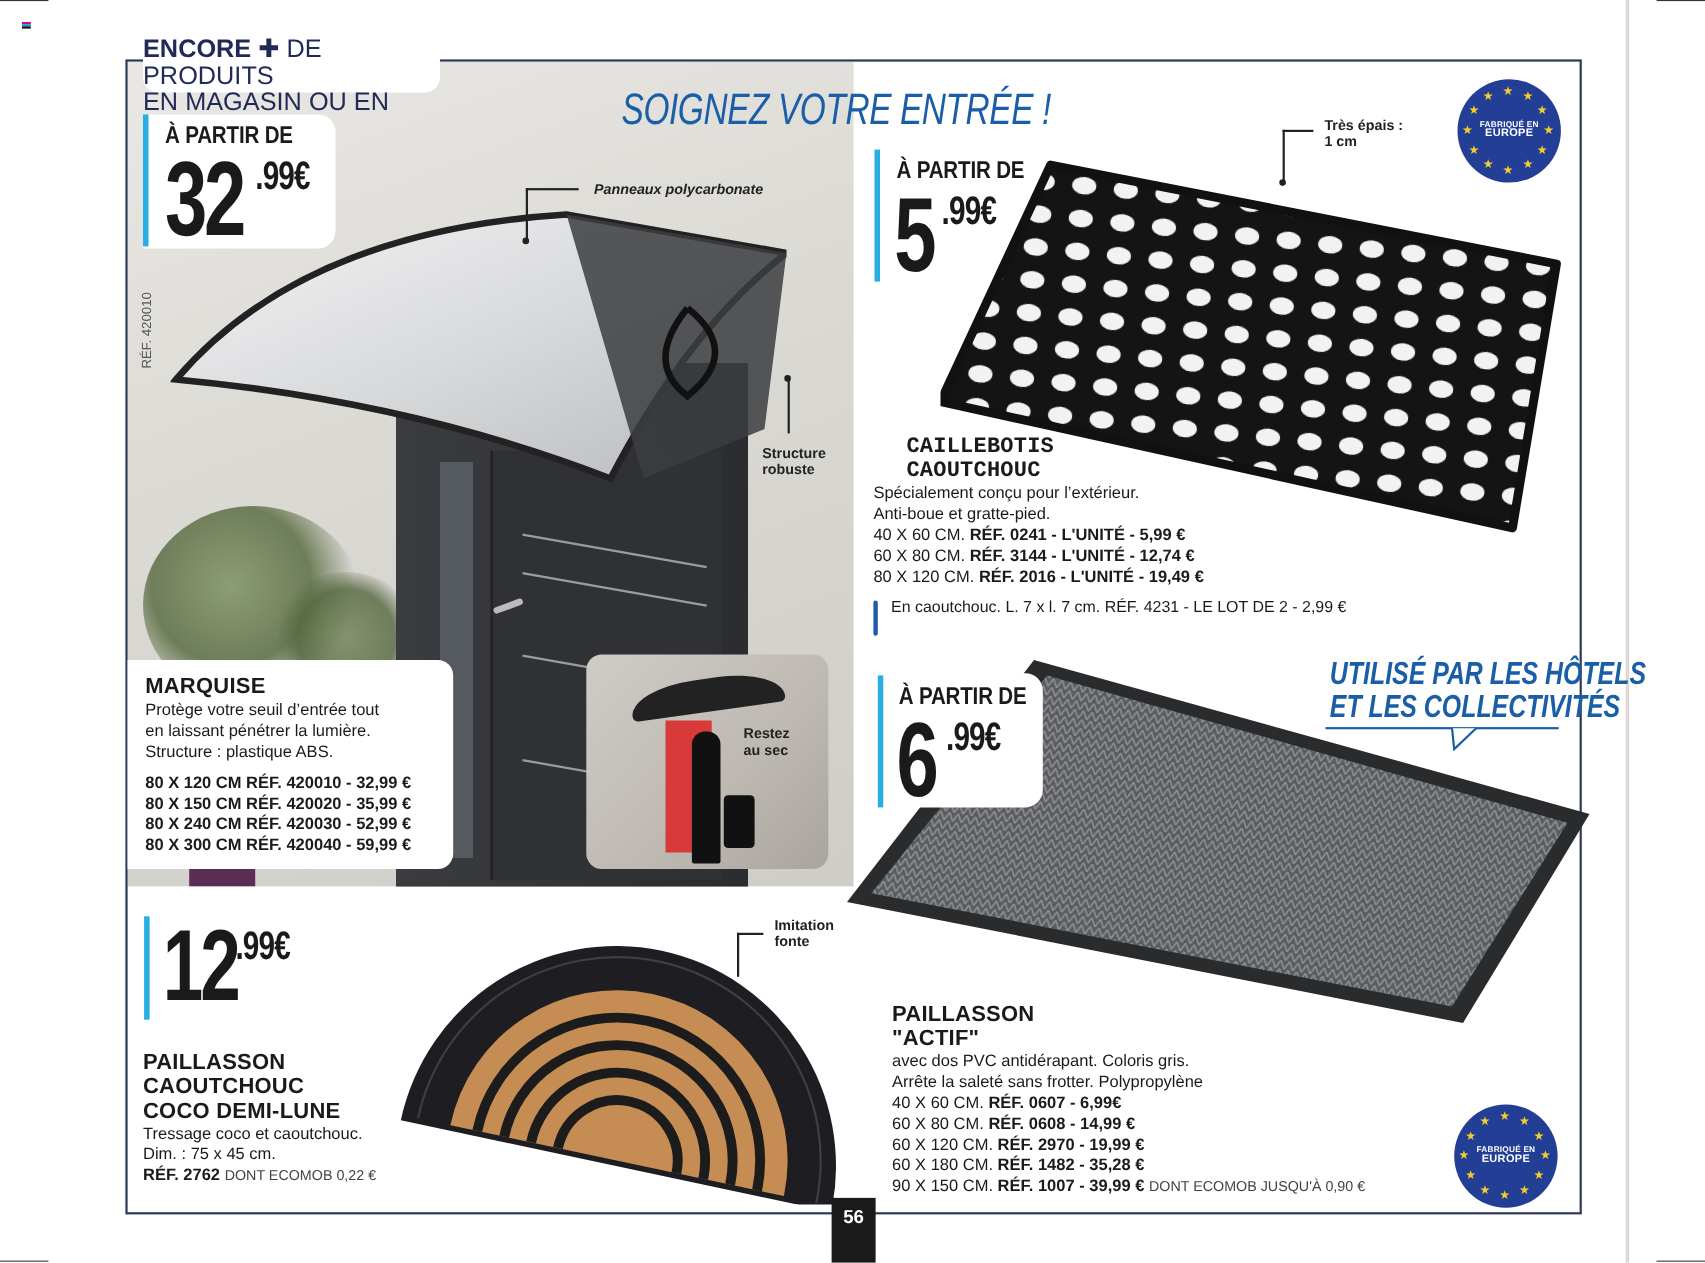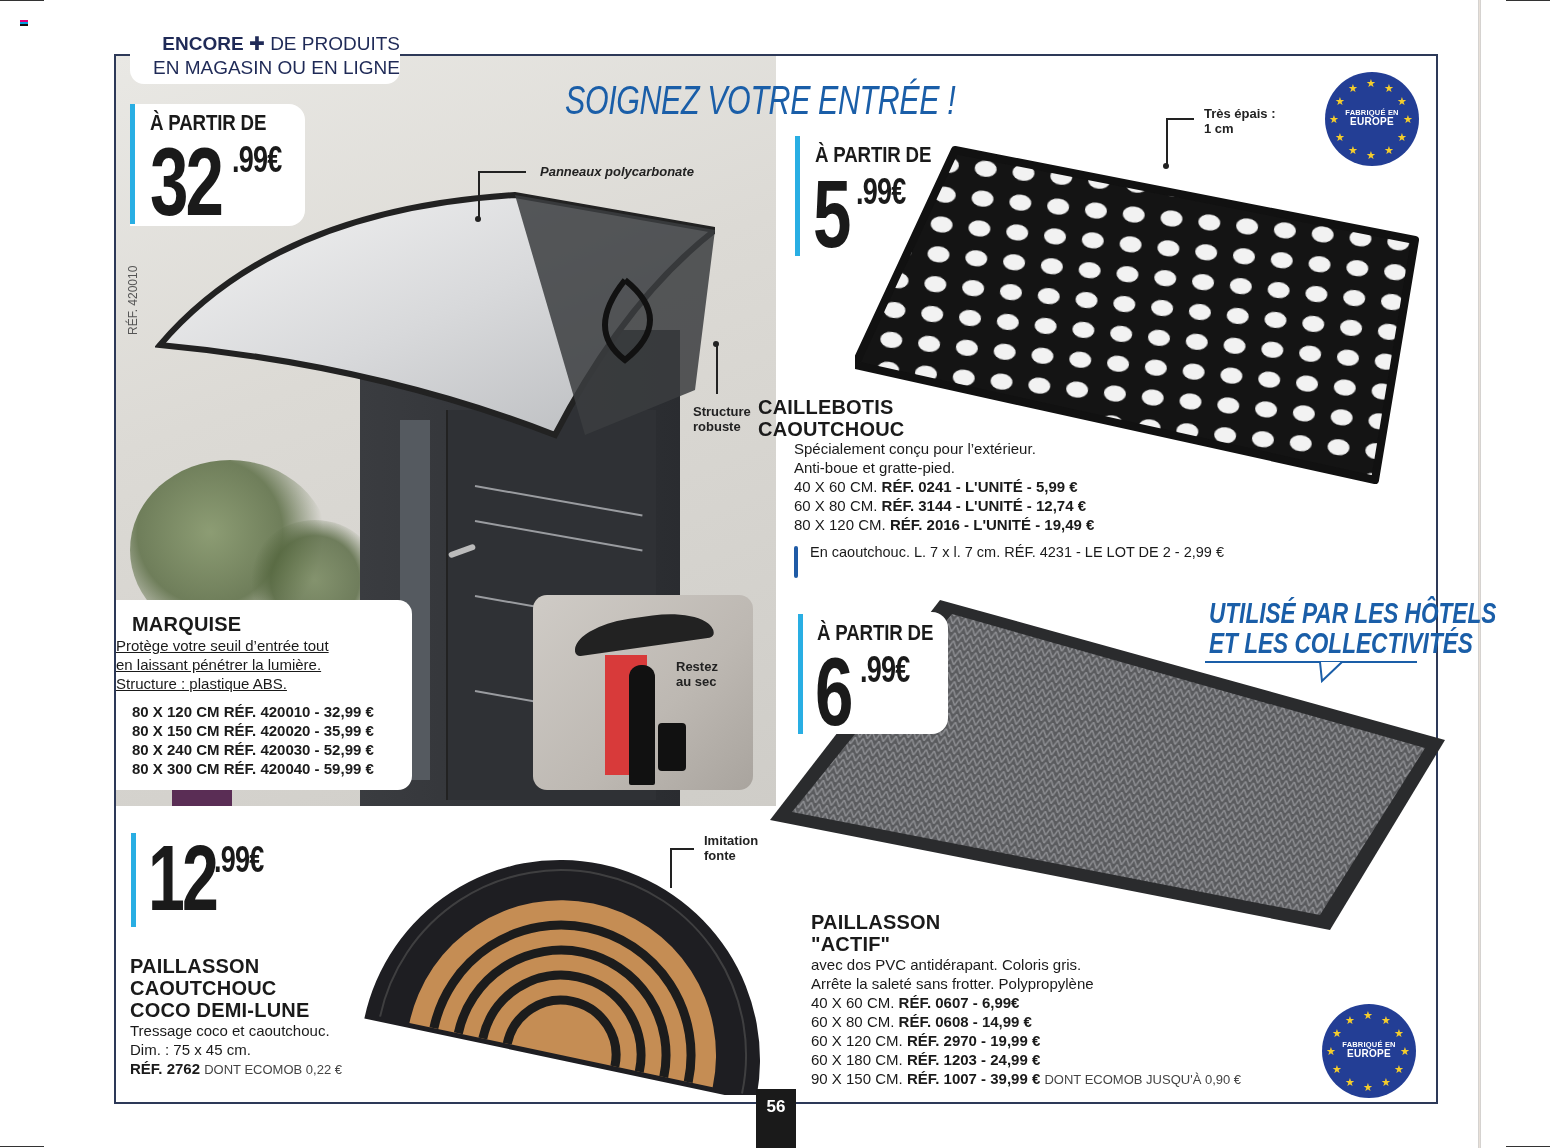--- a/index.html
+++ b/index.html
@@ -32,21 +32,21 @@
   
   .canopy { left: 155px; top: 190px; width: 560px; height: 250px; }
   .tree { left: 130px; top: 460px; width: 200px; height: 180px; border-radius: 50%;
     background: radial-gradient(circle at 40% 40%, #7f9263 0%, #5c6e45 45%, transparent 70%); opacity: .85; }
   .tree2 { left: 250px; top: 520px; width: 130px; height: 120px; border-radius: 50%;
     background: radial-gradient(circle, #6f8255 0%, #55673f 50%, transparent 72%); opacity:.8; }
   .pot { left: 172px; top: 780px; width: 60px; height: 26px; background: #5a2d55; border-radius: 4px 4px 0 0; }
 
   
   .store-tab { left: 130px; top: 28px; width: 270px; height: 56px; background: #fff; border-radius: 0 0 14px 14px;
-    text-align: right; color: #1f2a57; font-size: 19px; line-height: 24px; padding-top: 4px; }
+    text-align: left; color: #1f2a57; font-size: 23px; line-height: 24px; padding-top: 4px; }
   .store-tab b { font-weight: 900; }
   .store-tab .plus { display: inline-block; font-weight: 900; color: #1f2a57; }
 
   
   .price-box { background: #fff; border-radius: 0 16px 16px 0; }
   .price-bar { width: 5px; background: #29aee3; }
   .from-label { font-family: "Liberation Sans", sans-serif; font-weight: 700; font-size: 22px; color: #1a1a1a; transform: scaleX(.85); transform-origin: left; letter-spacing: -.2px; }
   .price-int { font-weight: 900; color: #1a1a1a; letter-spacing: -4px; transform: scaleX(.72); transform-origin: left top; line-height: 1; }
   .price-dec { font-weight: 900; color: #1a1a1a; transform: scaleX(.75); transform-origin: left top; line-height: 1; letter-spacing: -1px; }
 
@@ -161,21 +161,21 @@
 
 <div class="abs dot" style="left:713px;top:341px;"></div>
 <div class="abs lead-v" style="left:716px;top:344px;height:50px;"></div>
 <div class="abs annot" style="left:693px;top:404px;">
   <div>Structure</div>
   <div>robuste</div>
 </div>
 
 <div class="abs card" style="left:116px;top:600px;width:296px;height:190px;"></div>
 <div class="abs ptitle" style="left:132px;top:613px;">MARQUISE</div>
-<div class="abs ptext" style="left:116px;top:636px;text-decoration:underline;">
+<div class="abs ptext" style="left:132px;top:636px;">
   <div>Protège votre seuil d’entrée tout</div>
   <div>en laissant pénétrer la lumière.</div>
   <div>Structure : plastique ABS.</div>
 </div>
 <div class="abs ptext" style="left:132px;top:702px;font-weight:700;">
   <div><span>80 X 120 CM</span> <span>RÉF. 420010 - 32,99 €</span></div>
   <div><span>80 X 150 CM</span> <span>RÉF. 420020 - 35,99 €</span></div>
   <div><span>80 X 240 CM</span> <span>RÉF. 420030 - 52,99 €</span></div>
   <div><span>80 X 300 CM</span> <span>RÉF. 420040 - 59,99 €</span></div>
 </div>
@@ -260,21 +260,21 @@
   <span class="star" style="left:41px;top:78px;">★</span>
     <span class="star" style="left:23px;top:73px;">★</span>
     <span class="star" style="left:10px;top:60px;">★</span>
   <span class="star" style="left:4px;top:42px;">★</span>
     <span class="star" style="left:10px;top:24px;">★</span>
     <span class="star" style="left:23px;top:11px;">★</span>
   <div class="t1">FABRIQUÉ EN</div>
   <div class="t2">EUROPE</div>
 </div>
 
-<div class="abs ptitle" style="left:758px;top:396px;">
+<div class="abs ptitle" style="left:824px;top:396px;font-family:Liberation Mono, monospace;">
   <div>CAILLEBOTIS</div>
   <div>CAOUTCHOUC</div>
 </div>
 <div class="abs ptext" style="left:794px;top:439px;">
   <div>Spécialement conçu pour l’extérieur.</div>
   <div>Anti-boue et gratte-pied.</div>
   <div><span>40 X 60 CM.</span> <b>RÉF. 0241 - L'UNITÉ - 5,99 €</b></div>
   <div><span>60 X 80 CM.</span> <b>RÉF. 3144 - L'UNITÉ - 12,74 €</b></div>
   <div><span>80 X 120 CM.</span> <b>RÉF. 2016 - L'UNITÉ - 19,49 €</b></div>
 </div>
@@ -313,21 +313,21 @@
 <div class="abs ptitle" style="left:811px;top:911px;">
   <div>PAILLASSON</div>
   <div>"ACTIF"</div>
 </div>
 <div class="abs ptext" style="left:811px;top:955px;">
   <div>avec dos PVC antidérapant. Coloris gris.</div>
   <div>Arrête la saleté sans frotter. Polypropylène</div>
   <div><span>40 X 60 CM.</span> <b>RÉF. 0607 - 6,99€</b></div>
   <div><span>60 X 80 CM.</span> <b>RÉF. 0608 - 14,99 €</b></div>
   <div><span>60 X 120 CM.</span> <b>RÉF. 2970 - 19,99 €</b></div>
-  <div><span>60 X 180 CM.</span> <b>RÉF. 1203 - 24,99 €</b></div>
+  <div><span>60 X 180 CM.</span> <b>RÉF. 1482 - 35,28 €</b></div>
   <div><span>90 X 150 CM.</span> <b>RÉF. 1007 - 39,99 €</b> <span class="lt">DONT ECOMOB JUSQU'À 0,90 €</span></div>
 </div>
 
 <div class="abs eu-badge" style="left:1322px;top:1004px;">
   <span class="star" style="left:41px;top:6px;">★</span>
     <span class="star" style="left:59px;top:11px;">★</span>
     <span class="star" style="left:72px;top:24px;">★</span>
   <span class="star" style="left:78px;top:42px;">★</span>
     <span class="star" style="left:72px;top:60px;">★</span>
     <span class="star" style="left:59px;top:73px;">★</span>

